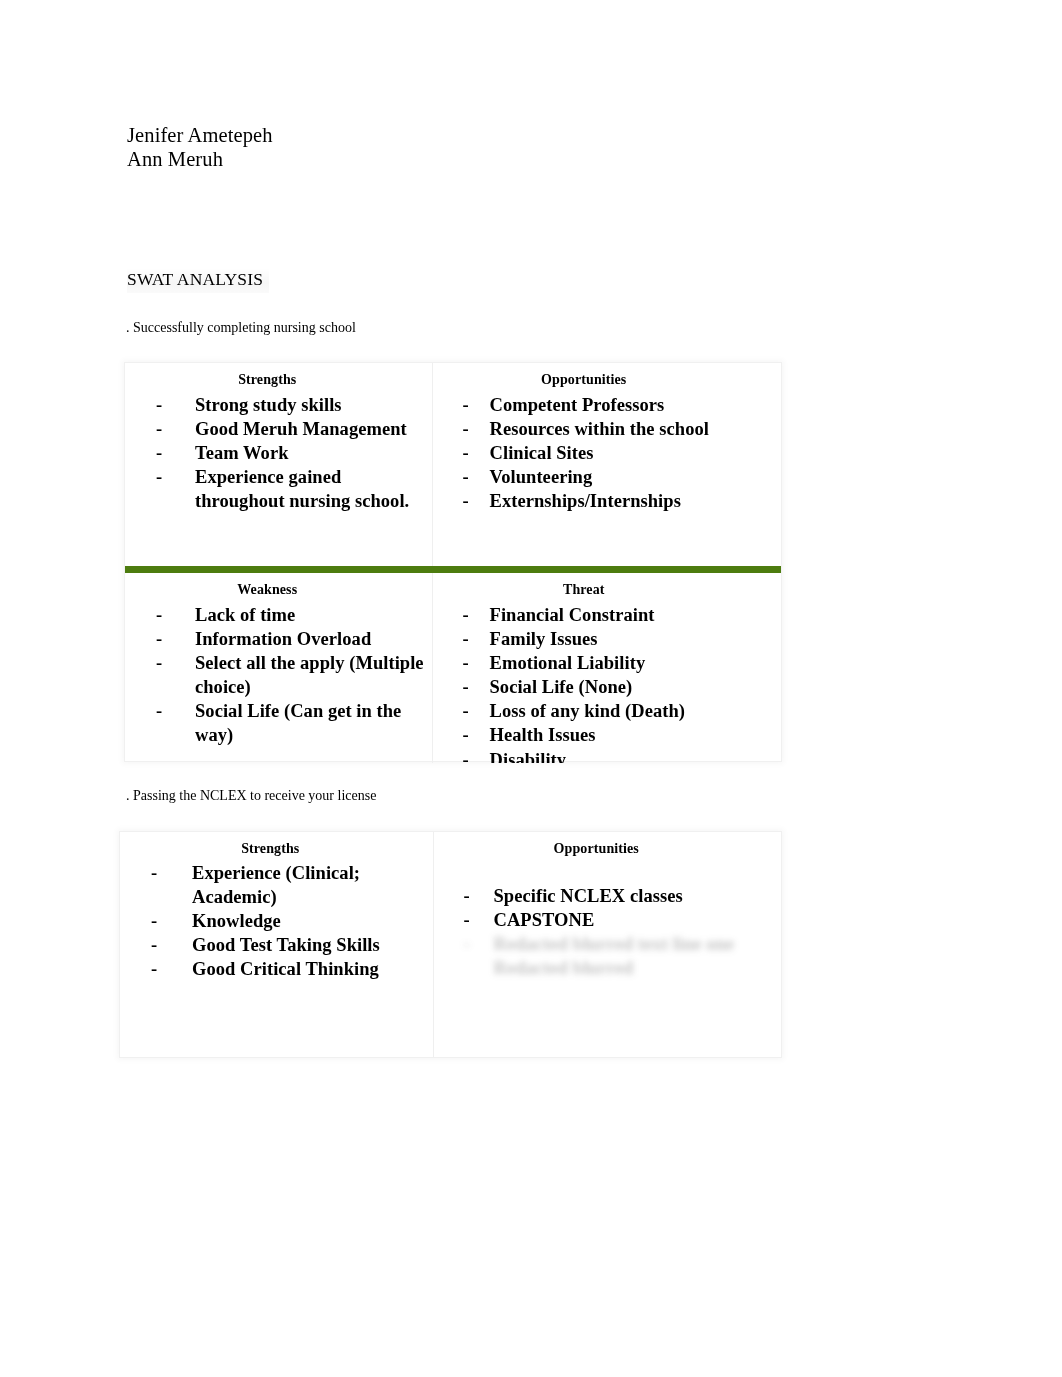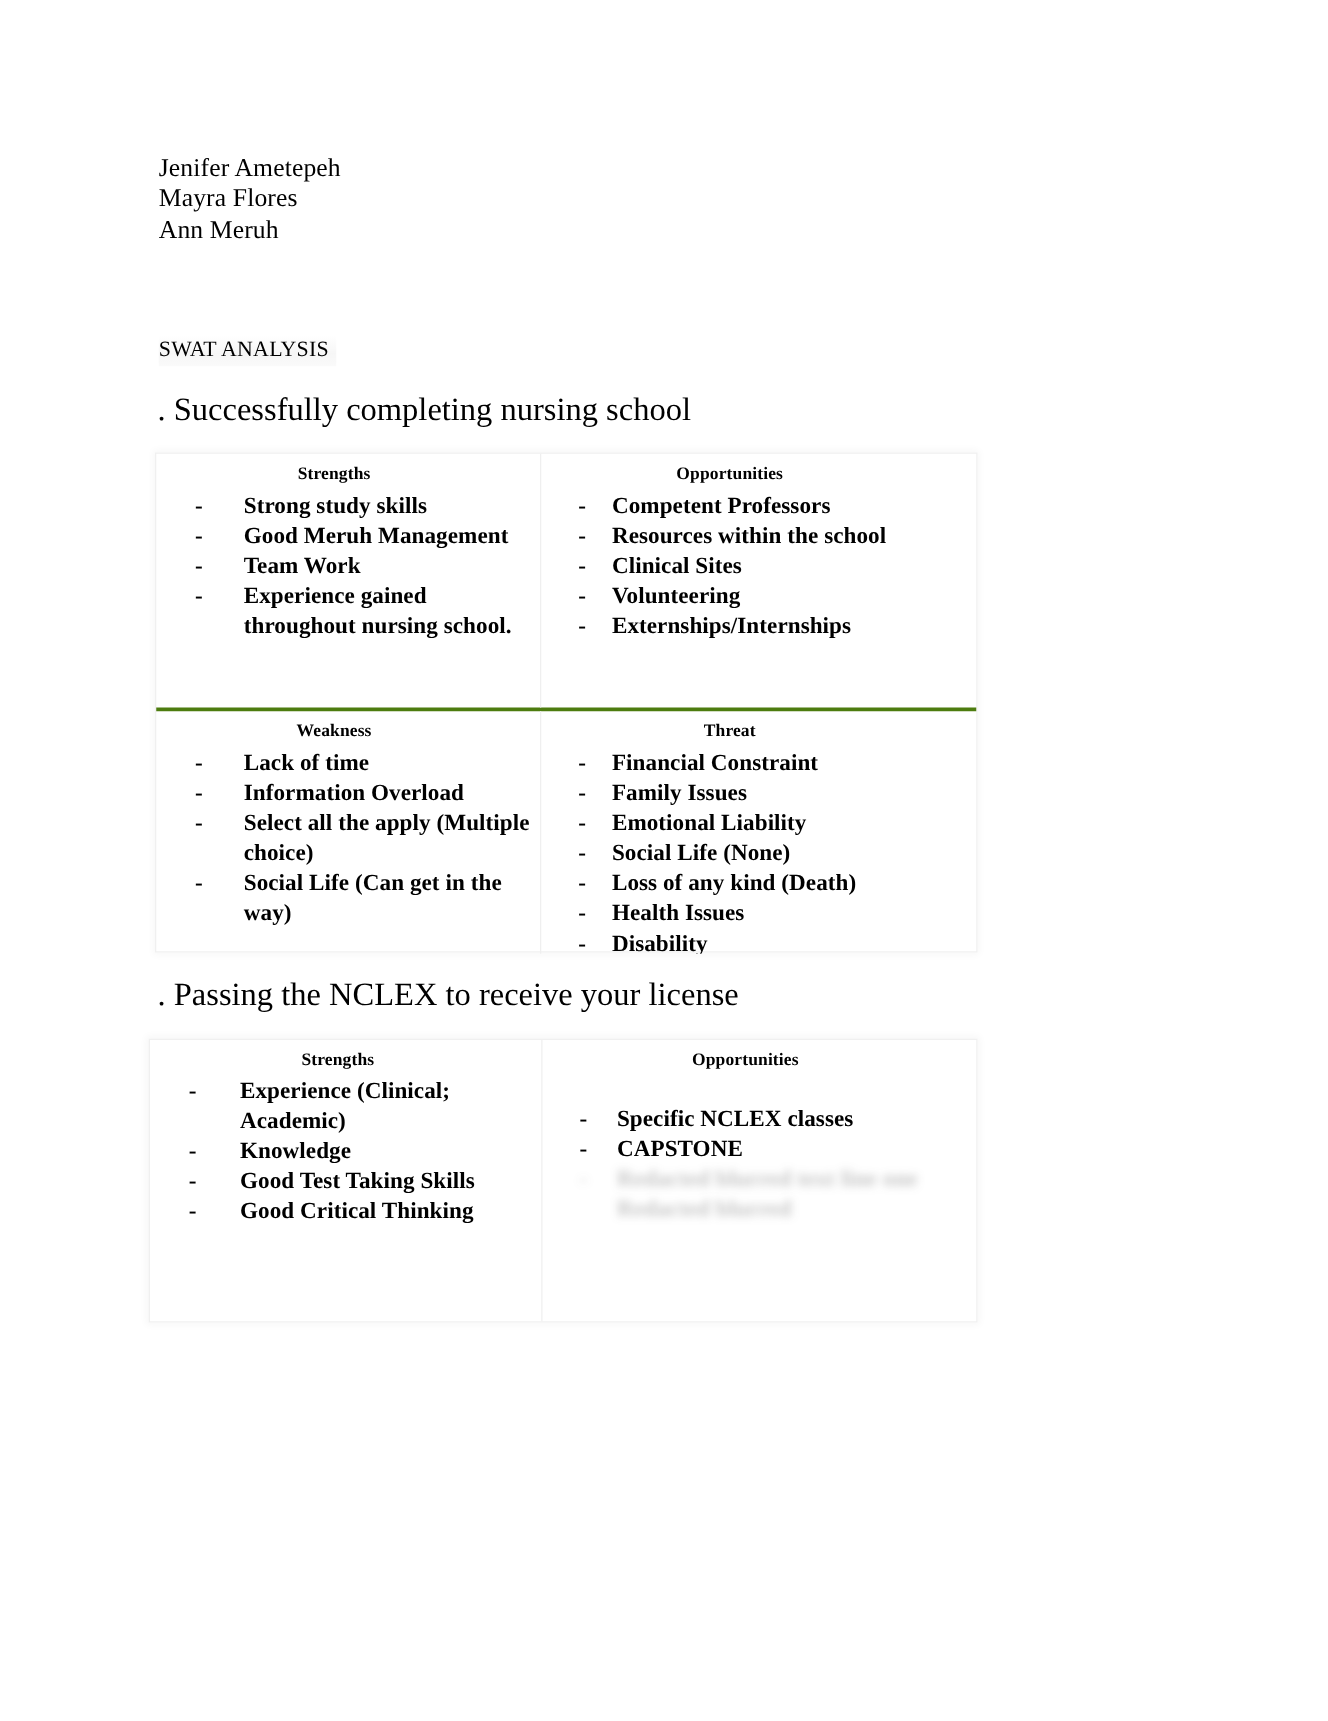--- a/index.html
+++ b/index.html
@@ -47,21 +47,21 @@
                 rgba(255,255,255,0) 0%,
                 rgba(0,0,0,0.035) 60%,
                 rgba(0,0,0,0.02) 100%);
     padding: 1px 6px 3px 0px;
   }
 
   
   .section-title {
     position: absolute;
     left: 126px;
-    font-size: 26px;
+    font-size: 14px;
     line-height: 26px;
     white-space: pre;
   }
   .section-title.s1 { top: 315px; }
   .section-title.s2 { top: 783px; }
 
   
   .swot-table {
     position: absolute;
     box-sizing: border-box;
@@ -81,21 +81,21 @@
     width: 663px;
     height: 227px;
   }
 
   .swot-row {
     display: flex;
     width: 100%;
     box-sizing: border-box;
   }
   .t1 .swot-row.r1 { height: 203px; }
-  .t1 .swot-row.r2 { height: 197px; border-top: 3px solid #4d7c0f; justify-content: center; }
+  .t1 .swot-row.r2 { height: 197px; border-top: 7px solid #4d7c0f; justify-content: center; }
   .t2 .swot-row.r1 { height: 225px; }
 
   .swot-cell {
     box-sizing: border-box;
     position: relative;
     overflow: hidden;
   }
   .t1 .swot-cell.left  { width: 308px; border-right: 1px solid #efefef; }
   .t1 .swot-cell.right { width: 349px; }
   .t2 .swot-cell.left  { width: 314px; border-right: 1px solid #efefef; }
@@ -159,21 +159,20 @@
   }
   li.redacted .dash { color: rgba(60,60,60,0.25); }
 </style>
 </head>
 <body>
 
 <div class="page">
 
   <div class="authors">
     <div class="author-line">Jenifer Ametepeh</div>
-    <div class="author-line">Mayra Flores</div>
     <div class="author-line">Ann Meruh</div>
   </div>
 
   <div class="swat-heading">SWAT ANALYSIS</div>
 
   <div class="section-title s1">. Successfully completing nursing school</div>
 
   <div class="swot-table t1">
 
     <div class="swot-row r1">

